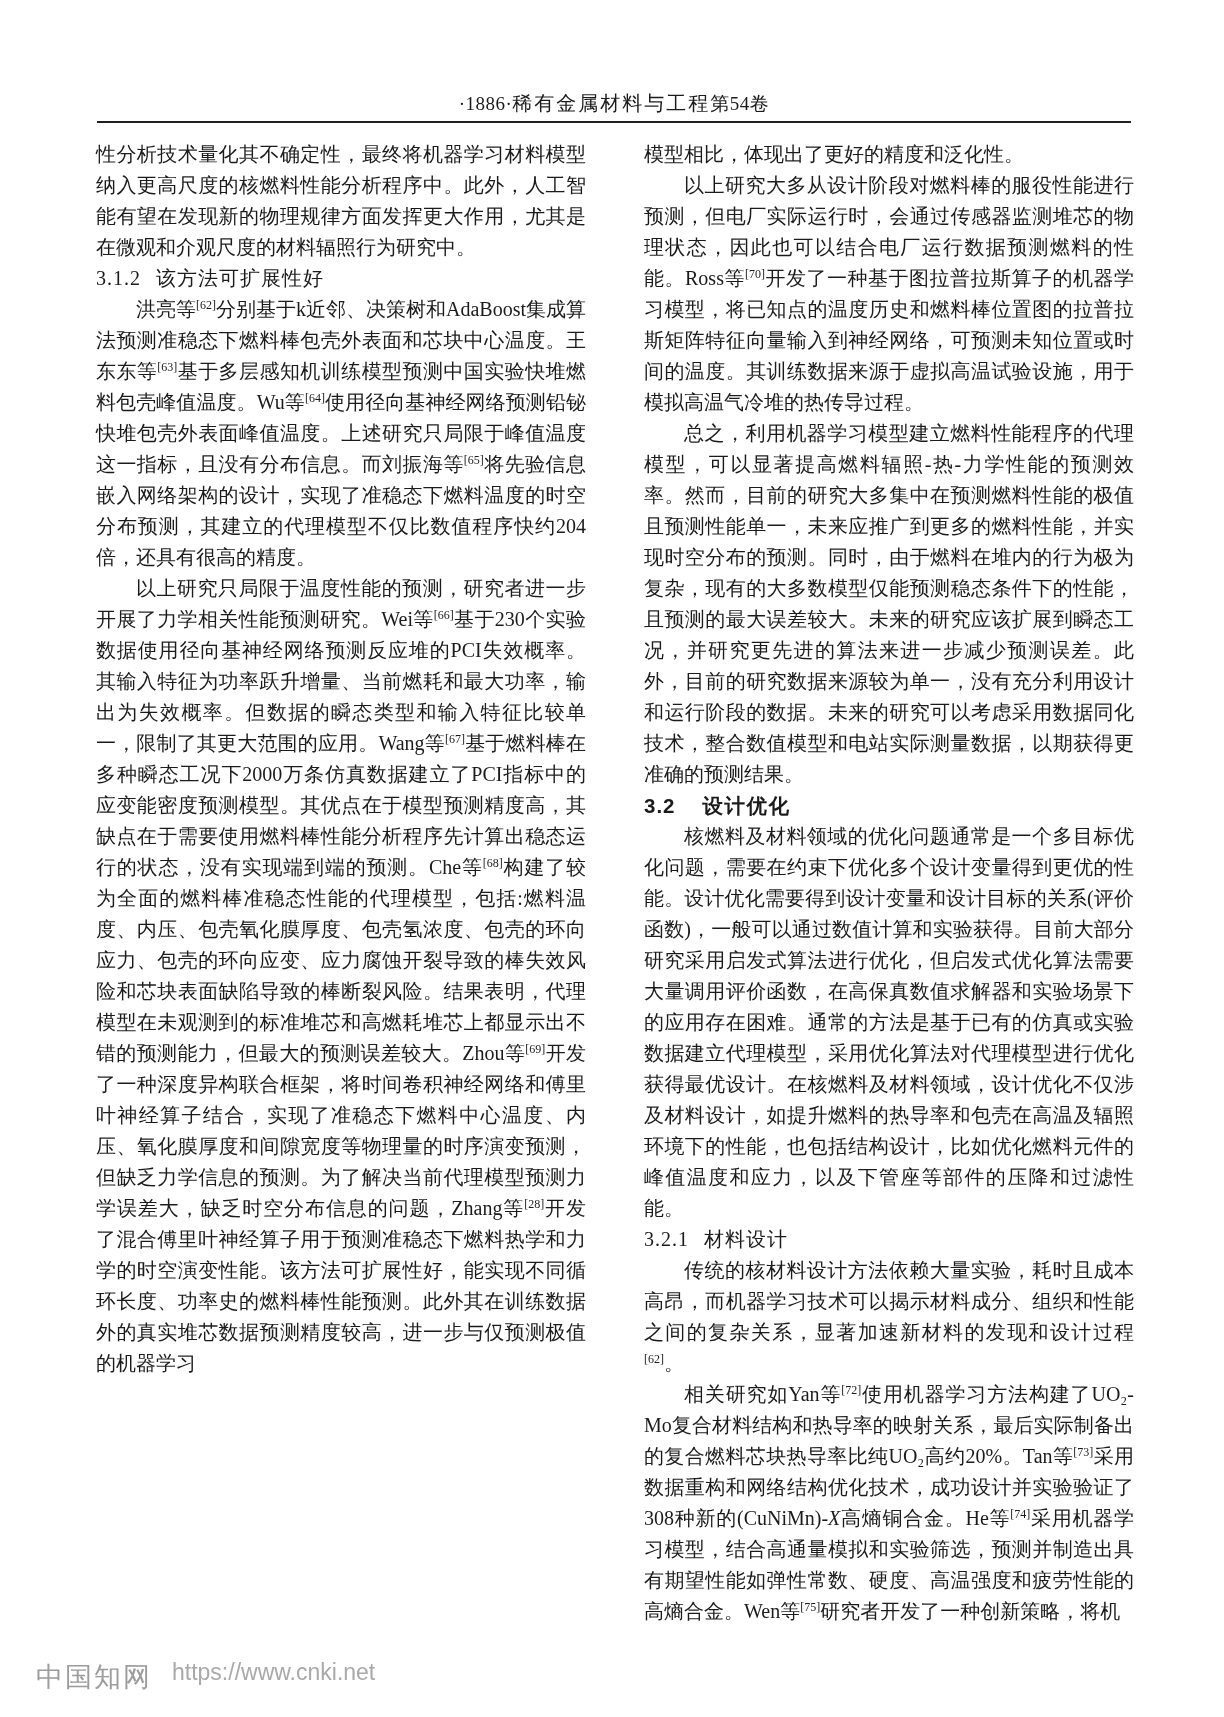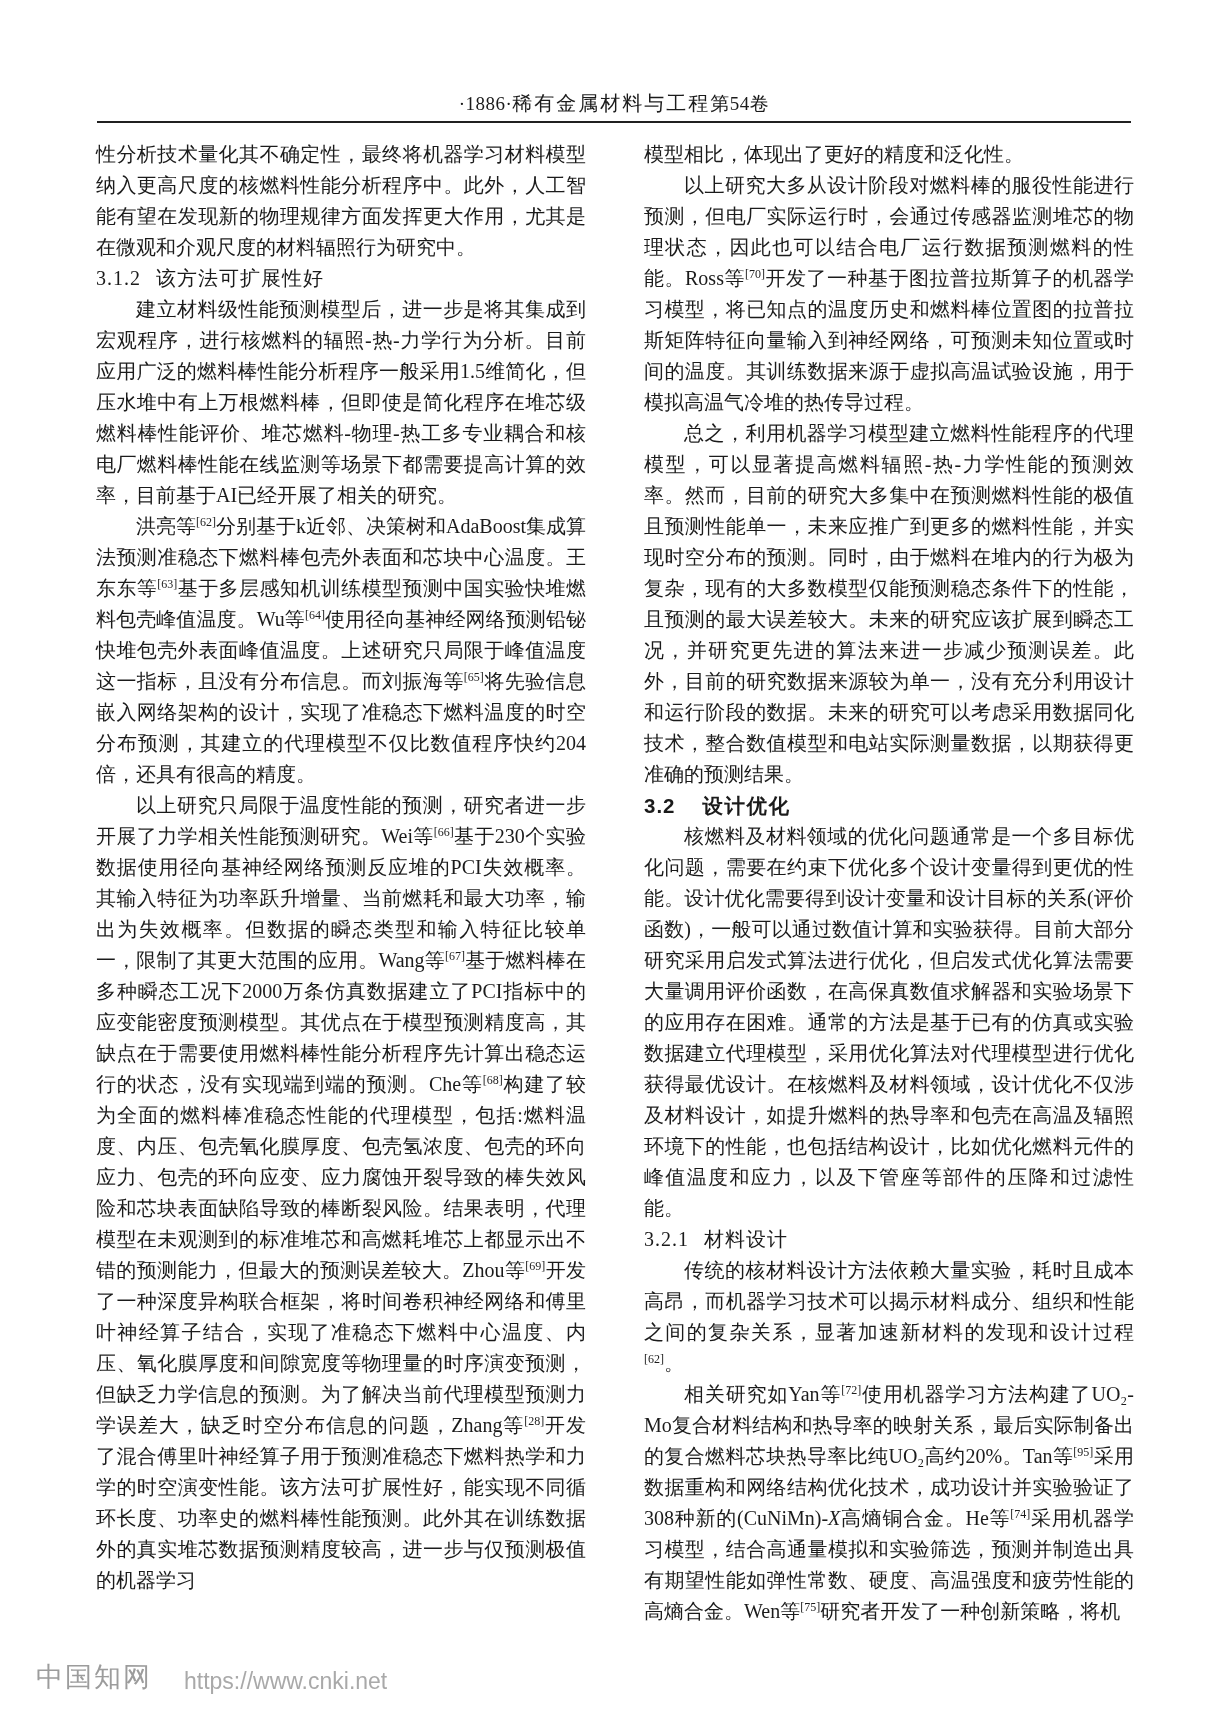--- a/index.html
+++ b/index.html
@@ -86,22 +86,22 @@
     font-weight: bold;
     font-size: 20.5px;
   }
   .heading.h2 .h-title { letter-spacing: 1.5px; margin-left: 12px; }
   
   .pg-footer {
     position: absolute;
     left: 36px;
     bottom: 22px;
     display: flex;
-    align-items: flex-end;
-    gap: 32px;
+    align-items: flex-start;
+    gap: 20px;
     font-family: "Liberation Sans", "DejaVu Sans", sans-serif;
   }
   .site-name {
     font-size: 27px;
     letter-spacing: 2px;
     color: #9c9c9c;
   }
   .site-url {
     font-size: 23px;
     color: #a9a9a9;
@@ -117,33 +117,32 @@
     <span class="journal">稀有金属材料与工程</span>
     <span class="volume">第54卷</span>
   </header>
 
   <div class="header-rule"></div>
 
   <main class="body-cols">
     <section class="col">
         <p class="para noindent">性分析技术量化其不确定性，最终将机器学习材料模型纳入更高尺度的核燃料性能分析程序中。此外，人工智能有望在发现新的物理规律方面发挥更大作用，尤其是在微观和介观尺度的材料辐照行为研究中。</p>
         <div class="heading h3"><span class="h-num">3.1.2</span><span class="h-title">该方法可扩展性好</span></div>
-        <p class="para">建立材料级性能预测模型后，进一步是将其集成到宏观程序，进行核燃料的辐照-热-力学行为分析。目前应用广泛的燃料棒性能分析程序一般采用1.5维简化，但压水堆中有上万根燃料棒，但即使是简化程序在堆芯级燃料棒性能评价、堆芯燃料-物理-热工多专业耦合和核电厂燃料棒性能在线监测等场景下都需要提高计算的效率，目前基于AI已经开展了相关的研究。</p>
         <p class="para">洪亮等<sup>[62]</sup>分别基于k近邻、决策树和AdaBoost集成算法预测准稳态下燃料棒包壳外表面和芯块中心温度。王东东等<sup>[63]</sup>基于多层感知机训练模型预测中国实验快堆燃料包壳峰值温度。Wu等<sup>[64]</sup>使用径向基神经网络预测铅铋快堆包壳外表面峰值温度。上述研究只局限于峰值温度这一指标，且没有分布信息。而刘振海等<sup>[65]</sup>将先验信息嵌入网络架构的设计，实现了准稳态下燃料温度的时空分布预测，其建立的代理模型不仅比数值程序快约204倍，还具有很高的精度。</p>
         <p class="para">以上研究只局限于温度性能的预测，研究者进一步开展了力学相关性能预测研究。Wei等<sup>[66]</sup>基于230个实验数据使用径向基神经网络预测反应堆的PCI失效概率。其输入特征为功率跃升增量、当前燃耗和最大功率，输出为失效概率。但数据的瞬态类型和输入特征比较单一，限制了其更大范围的应用。Wang等<sup>[67]</sup>基于燃料棒在多种瞬态工况下2000万条仿真数据建立了PCI指标中的应变能密度预测模型。其优点在于模型预测精度高，其缺点在于需要使用燃料棒性能分析程序先计算出稳态运行的状态，没有实现端到端的预测。Che等<sup>[68]</sup>构建了较为全面的燃料棒准稳态性能的代理模型，包括:燃料温度、内压、包壳氧化膜厚度、包壳氢浓度、包壳的环向应力、包壳的环向应变、应力腐蚀开裂导致的棒失效风险和芯块表面缺陷导致的棒断裂风险。结果表明，代理模型在未观测到的标准堆芯和高燃耗堆芯上都显示出不错的预测能力，但最大的预测误差较大。Zhou等<sup>[69]</sup>开发了一种深度异构联合框架，将时间卷积神经网络和傅里叶神经算子结合，实现了准稳态下燃料中心温度、内压、氧化膜厚度和间隙宽度等物理量的时序演变预测，但缺乏力学信息的预测。为了解决当前代理模型预测力学误差大，缺乏时空分布信息的问题，Zhang等<sup>[28]</sup>开发了混合傅里叶神经算子用于预测准稳态下燃料热学和力学的时空演变性能。该方法可扩展性好，能实现不同循环长度、功率史的燃料棒性能预测。此外其在训练数据外的真实堆芯数据预测精度较高，进一步与仅预测极值的机器学习</p>
       </section>
     <section class="col">
         <p class="para noindent">模型相比，体现出了更好的精度和泛化性。</p>
         <p class="para">以上研究大多从设计阶段对燃料棒的服役性能进行预测，但电厂实际运行时，会通过传感器监测堆芯的物理状态，因此也可以结合电厂运行数据预测燃料的性能。Ross等<sup>[70]</sup>开发了一种基于图拉普拉斯算子的机器学习模型，将已知点的温度历史和燃料棒位置图的拉普拉斯矩阵特征向量输入到神经网络，可预测未知位置或时间的温度。其训练数据来源于虚拟高温试验设施，用于模拟高温气冷堆的热传导过程。</p>
         <p class="para">总之，利用机器学习模型建立燃料性能程序的代理模型，可以显著提高燃料辐照-热-力学性能的预测效率。然而，目前的研究大多集中在预测燃料性能的极值且预测性能单一，未来应推广到更多的燃料性能，并实现时空分布的预测。同时，由于燃料在堆内的行为极为复杂，现有的大多数模型仅能预测稳态条件下的性能，且预测的最大误差较大。未来的研究应该扩展到瞬态工况，并研究更先进的算法来进一步减少预测误差。此外，目前的研究数据来源较为单一，没有充分利用设计和运行阶段的数据。未来的研究可以考虑采用数据同化技术，整合数值模型和电站实际测量数据，以期获得更准确的预测结果。</p>
         <div class="heading h2"><span class="h-num">3.2</span><span class="h-title">设计优化</span></div>
         <p class="para">核燃料及材料领域的优化问题通常是一个多目标优化问题，需要在约束下优化多个设计变量得到更优的性能。设计优化需要得到设计变量和设计目标的关系(评价函数)，一般可以通过数值计算和实验获得。目前大部分研究采用启发式算法进行优化，但启发式优化算法需要大量调用评价函数，在高保真数值求解器和实验场景下的应用存在困难。通常的方法是基于已有的仿真或实验数据建立代理模型，采用优化算法对代理模型进行优化获得最优设计。在核燃料及材料领域，设计优化不仅涉及材料设计，如提升燃料的热导率和包壳在高温及辐照环境下的性能，也包括结构设计，比如优化燃料元件的峰值温度和应力，以及下管座等部件的压降和过滤性能。</p>
         <div class="heading h3"><span class="h-num">3.2.1</span><span class="h-title">材料设计</span></div>
         <p class="para">传统的核材料设计方法依赖大量实验，耗时且成本高昂，而机器学习技术可以揭示材料成分、组织和性能之间的复杂关系，显著加速新材料的发现和设计过程<sup>[62]</sup>。</p>
-        <p class="para">相关研究如Yan等<sup>[72]</sup>使用机器学习方法构建了UO₂-Mo复合材料结构和热导率的映射关系，最后实际制备出的复合燃料芯块热导率比纯UO₂高约20%。Tan等<sup>[95]</sup>采用数据重构和网络结构优化技术，成功设计并实验验证了308种新的(CuNiMn)-<i>X</i>高熵铜合金。He等<sup>[74]</sup>采用机器学习模型，结合高通量模拟和实验筛选，预测并制造出具有期望性能如弹性常数、硬度、高温强度和疲劳性能的高熵合金。Wen等<sup>[75]</sup>研究者开发了一种创新策略，将机</p>
+        <p class="para">相关研究如Yan等<sup>[72]</sup>使用机器学习方法构建了UO₂-Mo复合材料结构和热导率的映射关系，最后实际制备出的复合燃料芯块热导率比纯UO₂高约20%。Tan等<sup>[73]</sup>采用数据重构和网络结构优化技术，成功设计并实验验证了308种新的(CuNiMn)-<i>X</i>高熵铜合金。He等<sup>[74]</sup>采用机器学习模型，结合高通量模拟和实验筛选，预测并制造出具有期望性能如弹性常数、硬度、高温强度和疲劳性能的高熵合金。Wen等<sup>[75]</sup>研究者开发了一种创新策略，将机</p>
       </section>
   </main>
 
   <footer class="pg-footer">
     <span class="site-name">中国知网</span>
     <span class="site-url">https://www.cnki.net</span>
   </footer>
 
 </div>
 

